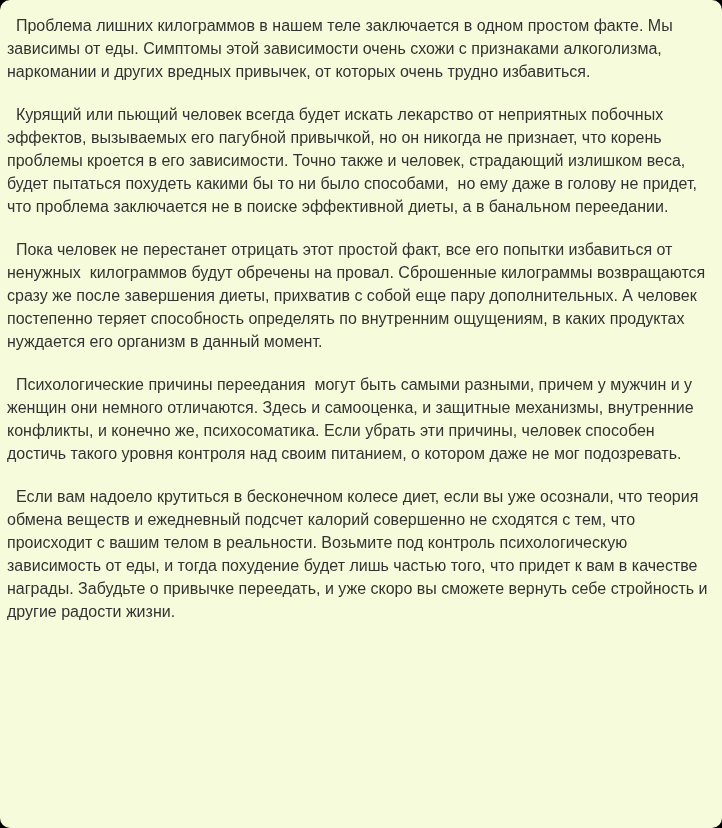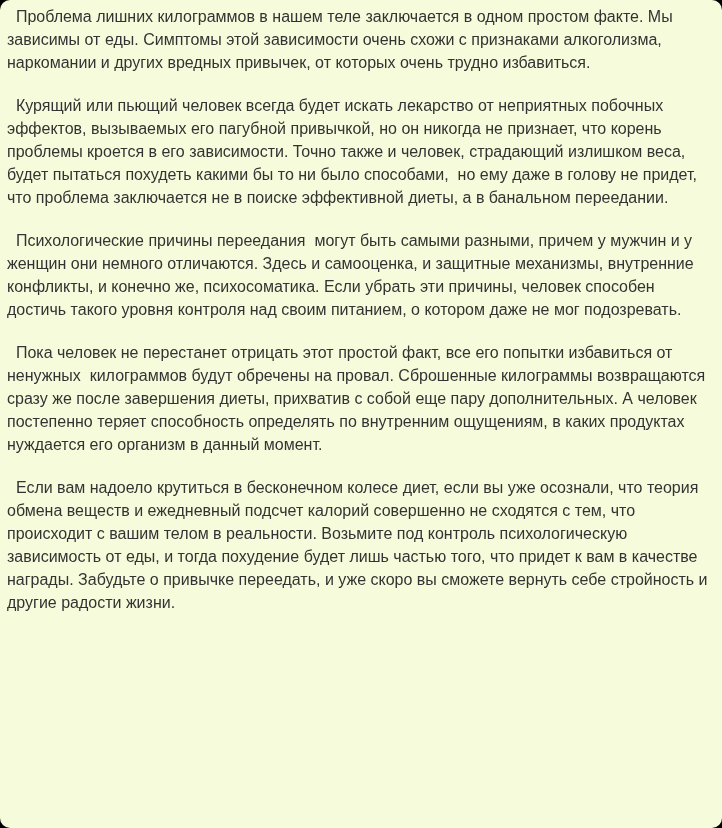--- a/index.html
+++ b/index.html
@@ -7,35 +7,35 @@
     padding: 0;
     background: #000000;
   }
   .page {
     position: relative;
     width: 722px;
     height: 828px;
     box-sizing: border-box;
     background: #f6fcdb;
     border-radius: 10px;
-    padding: 5px 7px 0 7px;
+    padding: 14px 7px 0 7px;
     overflow: hidden;
     font-family: "Liberation Sans", sans-serif;
     font-size: 16px;
     line-height: 23px;
     color: #333333;
   }
   .page p {
     margin: 0 0 20px 0;
     white-space: pre-wrap;
     text-align: left;
   }
 </style>
 </head>
 <body style="background: rgb(0, 0, 0);">
 
 <div class="page" style="background: rgb(246, 252, 219); color: rgb(51, 51, 51);">
   <p>  Проблема лишних килограммов в нашем теле заключается в одном простом факте. Мы зависимы от еды. Симптомы этой зависимости очень схожи с признаками алкоголизма, наркомании и других вредных привычек, от которых очень трудно избавиться.</p>
   <p>  Курящий или пьющий человек всегда будет искать лекарство от неприятных побочных эффектов, вызываемых его пагубной привычкой, но он никогда не признает, что корень проблемы кроется в его зависимости. Точно также и человек, страдающий излишком веса, будет пытаться похудеть какими бы то ни было способами,  но ему даже в голову не придет, что проблема заключается не в поиске эффективной диеты, а в банальном переедании.</p>
+  <p>  Пока человек не перестанет отрицать этот простой факт, все его попытки избавиться от ненужных  килограммов будут обречены на провал. Сброшенные килограммы возвращаются сразу же после завершения диеты, прихватив с собой еще пару дополнительных. А человек постепенно теряет способность определять по внутренним ощущениям, в каких продуктах нуждается его организм в данный момент.</p>
   <p>  Психологические причины переедания  могут быть самыми разными, причем у мужчин и у женщин они немного отличаются. Здесь и самооценка, и защитные механизмы, внутренние конфликты, и конечно же, психосоматика. Если убрать эти причины, человек способен достичь такого уровня контроля над своим питанием, о котором даже не мог подозревать.</p>
-  <p>  Пока человек не перестанет отрицать этот простой факт, все его попытки избавиться от ненужных  килограммов будут обречены на провал. Сброшенные килограммы возвращаются сразу же после завершения диеты, прихватив с собой еще пару дополнительных. А человек постепенно теряет способность определять по внутренним ощущениям, в каких продуктах нуждается его организм в данный момент.</p>
   <p>  Если вам надоело крутиться в бесконечном колесе диет, если вы уже осознали, что теория обмена веществ и ежедневный подсчет калорий совершенно не сходятся с тем, что происходит с вашим телом в реальности. Возьмите под контроль психологическую зависимость от еды, и тогда похудение будет лишь частью того, что придет к вам в качестве награды. Забудьте о привычке переедать, и уже скоро вы сможете вернуть себе стройность и другие радости жизни.</p>
 </div>
 
 </body></html>

